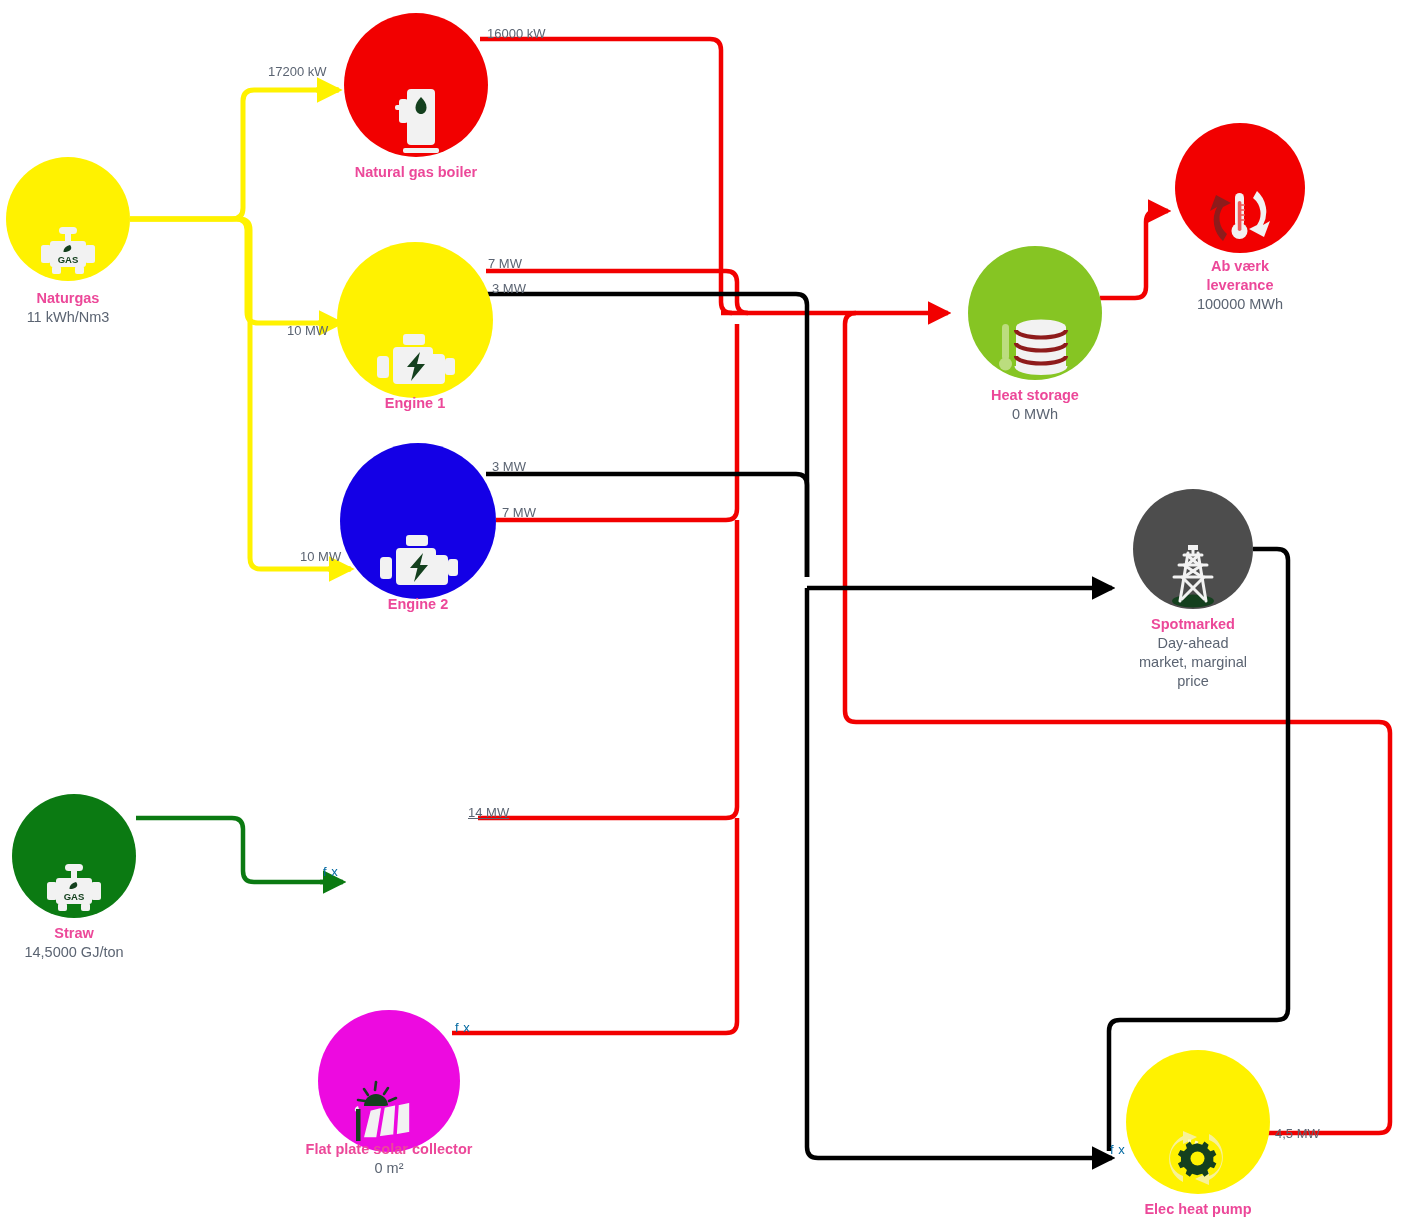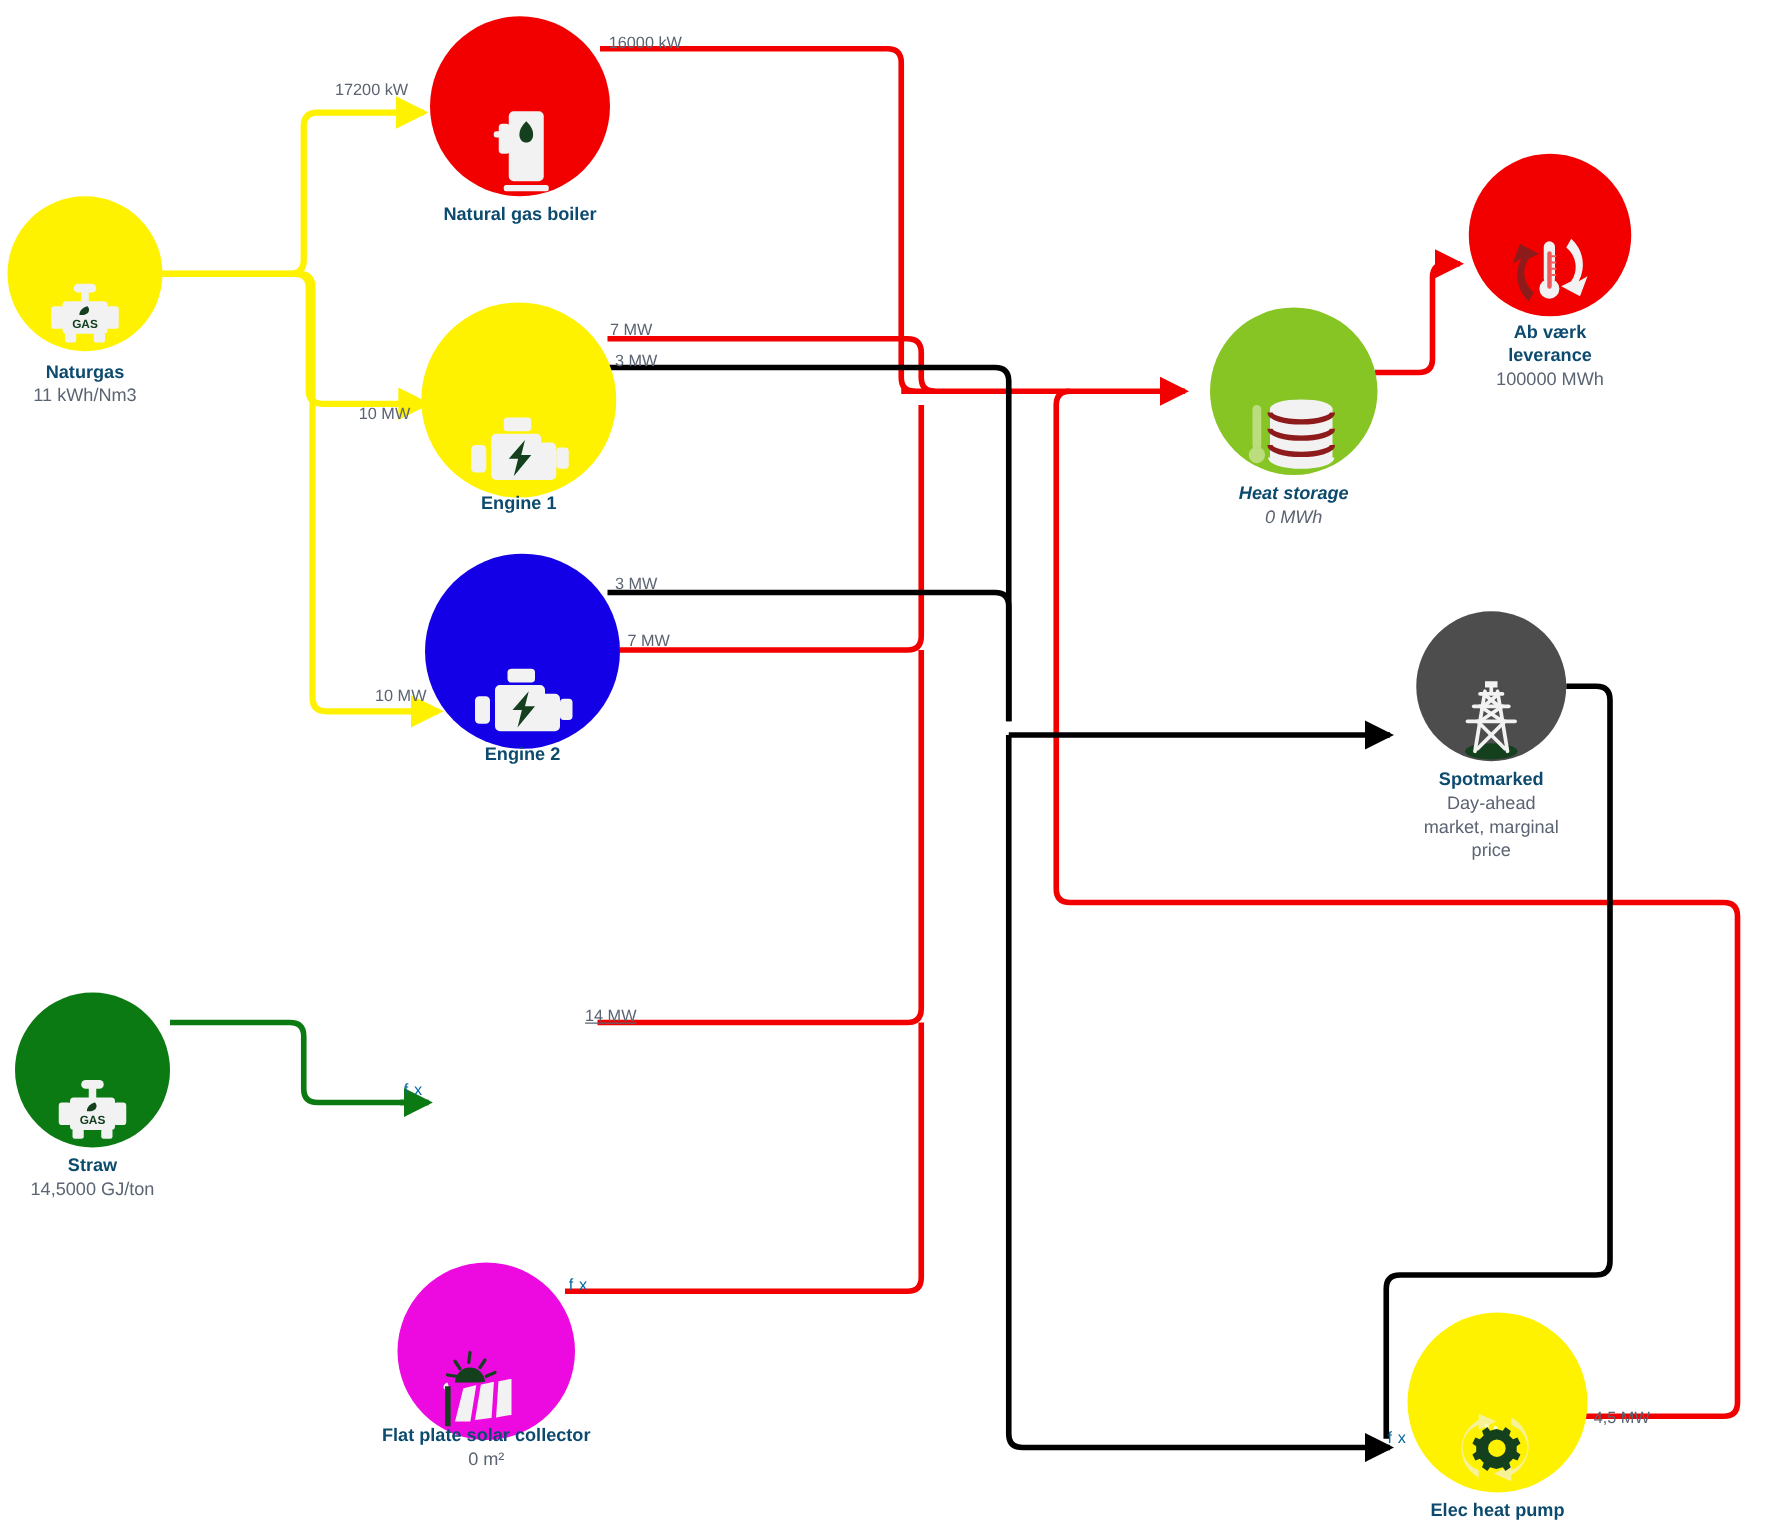--- a/index.html
+++ b/index.html
@@ -20,21 +20,21 @@
   }
   .node .caption {
     position:absolute;
     text-align:center;
     line-height:19px;
   }
   .node .caption .t {
     display:block;
     font-weight:bold;
     font-size:14.5px;
-    color:#0c4a6e;
+    color:#ec4899;
   }
   .node .caption .s {
     display:block;
     font-weight:normal;
     font-size:14.5px;
     color:#5b6472;
   }
   .edge-label {
     position:absolute;
     font-size:13px;
@@ -229,21 +229,21 @@
         <g>
           <ellipse cx="44" cy="11" rx="25" ry="7.5" fill="#F2F2F2"></ellipse>
           <path d="M19,11 V50 A25,7.5 0 0 0 69,50 V11 Z" fill="#F2F2F2"></path>
           <path d="M19,14 A25,7.5 0 0 0 69,14" stroke="#8E1B1B" stroke-width="4.2" fill="none"></path>
           <path d="M19,27 A25,7.5 0 0 0 69,27" stroke="#8E1B1B" stroke-width="4.2" fill="none"></path>
           <path d="M19,40 A25,7.5 0 0 0 69,40" stroke="#8E1B1B" stroke-width="4.2" fill="none"></path>
           <path d="M19,50 A25,7.5 0 0 0 69,50" stroke="#F2F2F2" stroke-width="3" fill="none"></path>
         </g>
       </svg>
     </div>
-    <div class="caption" style="left:-47px; top:140px; width:228px;font-style:italic;">
+    <div class="caption" style="left:-47px; top:140px; width:228px;">
       <span class="t">Heat storage</span>
       <span class="s">0 MWh</span>
     </div>
   </div>
 
   <div class="node" style="left:1175px; top:123px; width:130px; height:130px;">
     <div class="disc" style="width:130px; height:130px; background:#F20000;">
       <svg class="ico" width="78" height="74" viewBox="0 0 78 74">
         <path d="M56,12 A28,28 0 0 1 62,46 L69,42 L63,58 L48,50 L56,46 A20,20 0 0 0 52,19 Z" fill="#F2F2F2"></path>
         <path d="M22,62 A28,28 0 0 1 16,28 L9,32 L15,16 L30,24 L22,28 A20,20 0 0 0 26,55 Z" fill="#8E1B1B"></path>

